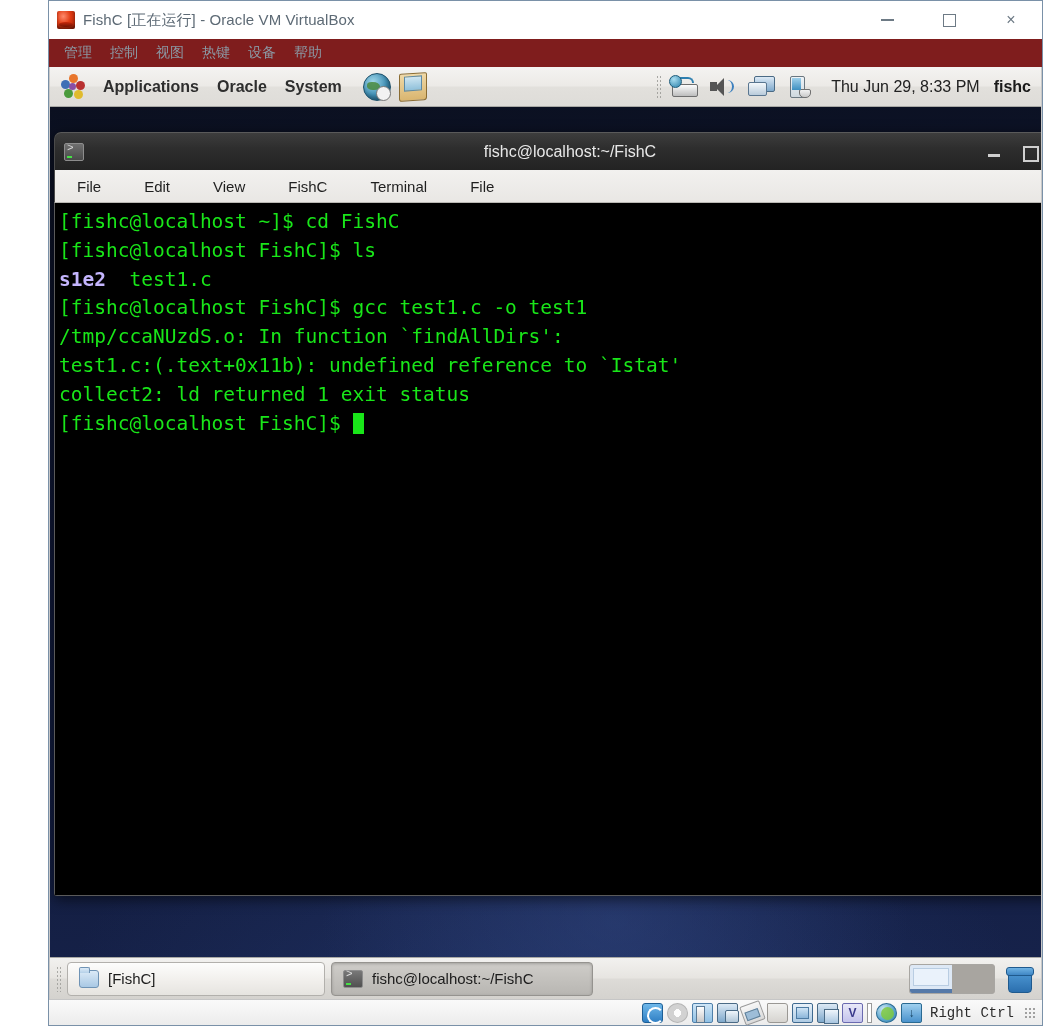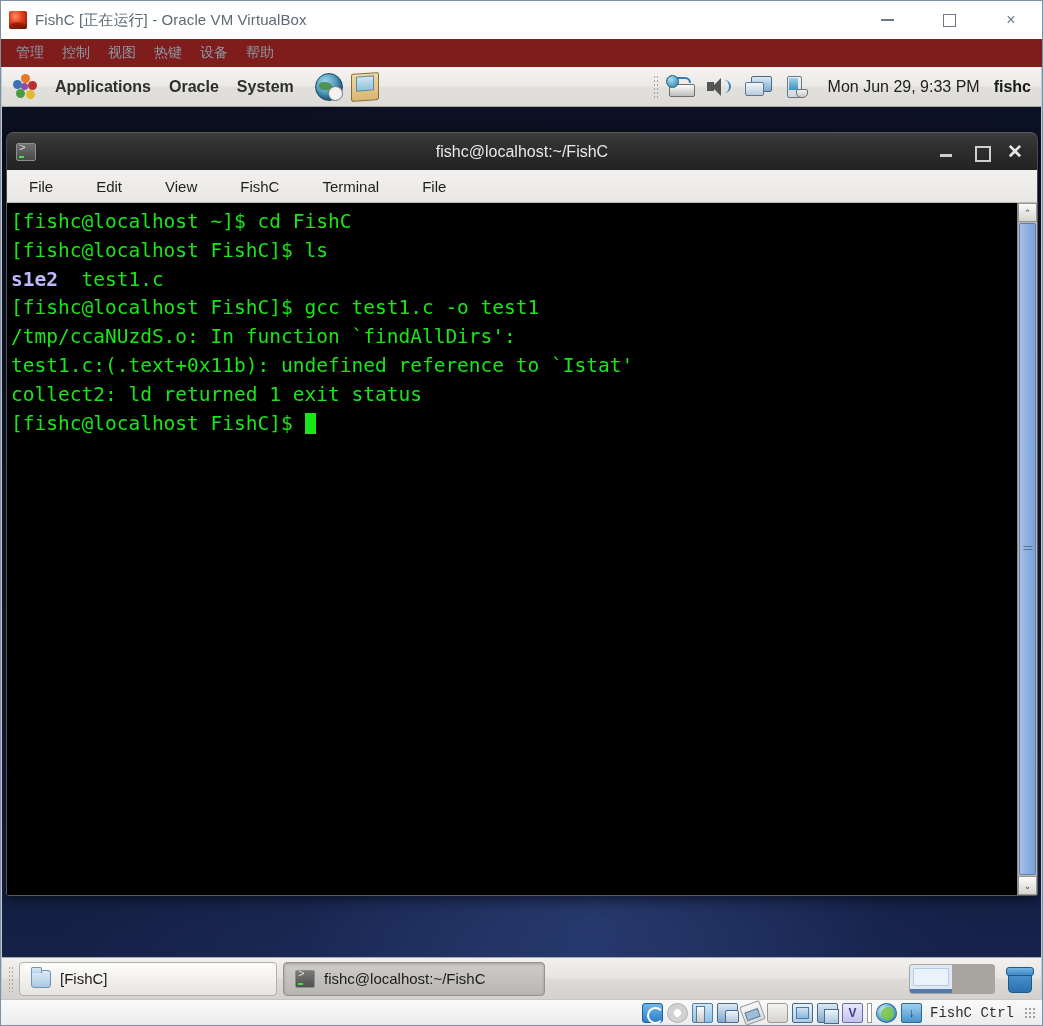--- a/index.html
+++ b/index.html
@@ -9,20 +9,21 @@
     font-family: "Liberation Sans", sans-serif;
     background: #ffffff;
   }
 
   
   #vbox-window {
     position: absolute; inset: 0;
     display: flex; flex-direction: column;
     background: #f0f0f0;
     border: 1px solid #7a91a8;
+    margin-left: 48px;
   }
 
   
   #vbox-titlebar {
     height: 38px; flex: 0 0 38px;
     display: flex; align-items: center;
     background: #ffffff;
     position: relative;
   }
   #vbox-app-icon {
@@ -563,21 +564,21 @@
             <i></i>
           </div>
         <div class="tray-icon ic-speaker">
             <i></i>
           </div>
         <div class="tray-icon ic-display"></div>
         <div class="tray-icon ic-battery">
             <i></i>
           </div>
       </div>
-      <div id="panel-clock">Mon Jun 29,  9:33 PM</div>
+      <div id="panel-clock">Thu Jun 29,  8:33 PM</div>
       <div id="panel-user">fishc</div>
     </div>
 
     <div id="desktop">
 
       <div id="terminal-window">
 
         <div id="term-titlebar">
           <div id="term-icon"></div>
           <div id="term-title-text">fishc@localhost:~/FishC</div>
@@ -638,17 +639,17 @@
     <div class="sb-ic sb-audio"></div>
     <div class="sb-ic sb-net"></div>
     <div class="sb-ic sb-usb"></div>
     <div class="sb-ic sb-shared"></div>
     <div class="sb-ic sb-screen"></div>
     <div class="sb-ic sb-window"></div>
     <div class="sb-ic sb-vbox">V</div>
     <div class="sb-bar"></div>
     <div class="sb-ic sb-guest"></div>
     <div class="sb-ic sb-host">↓</div>
-    <div id="vbox-hostkey">FishC Ctrl</div>
+    <div id="vbox-hostkey">Right Ctrl</div>
     <div id="vbox-resize-grip"></div>
   </div>
 
 </div>
 
 </body></html>

